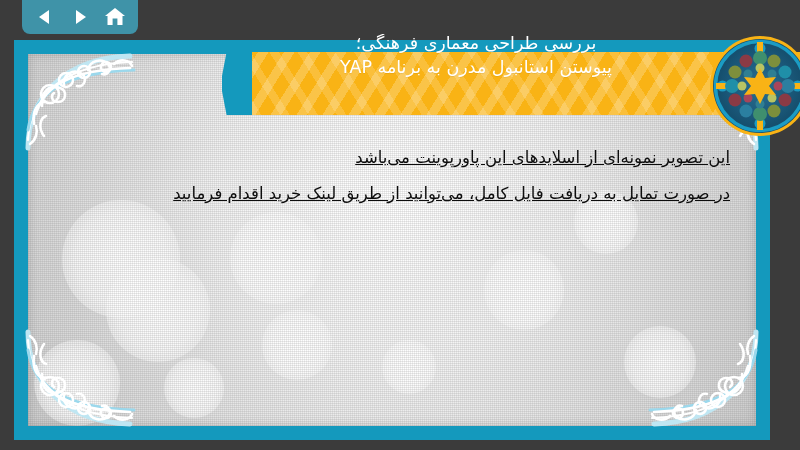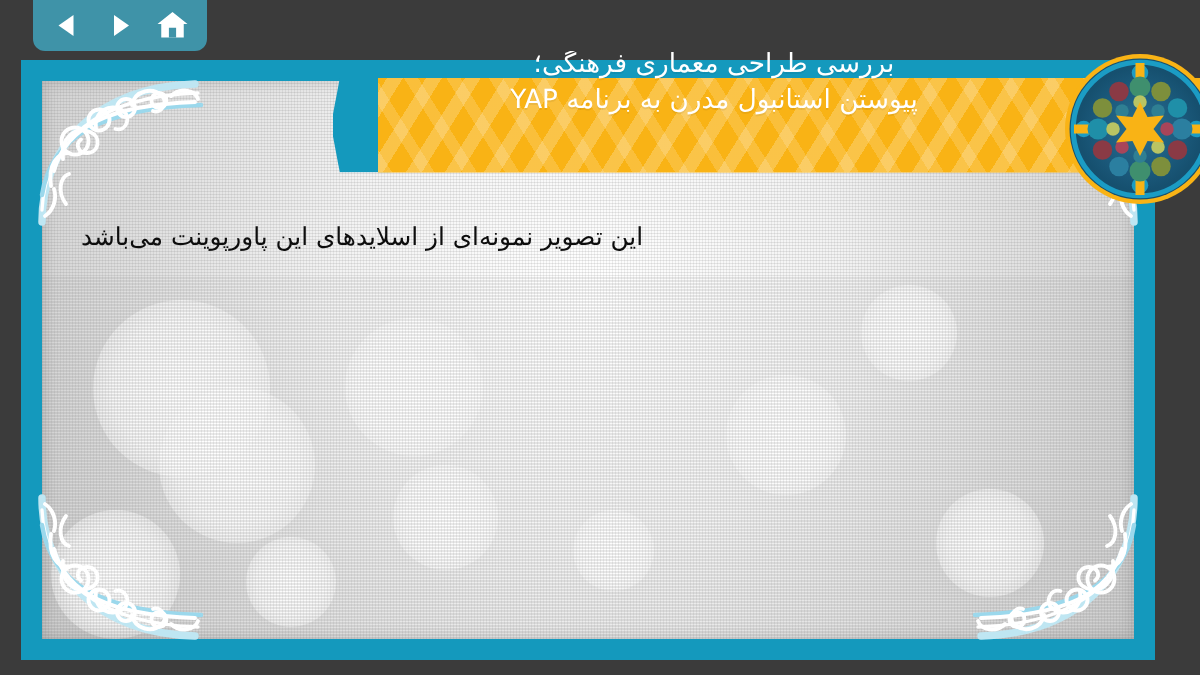--- a/index.html
+++ b/index.html
@@ -196,27 +196,28 @@
     z-index: 4;
   }
   .medallion svg { display: block; }
 
   
   .body-text {
     position: absolute;
     left: 40px;
     right: 40px;
     top: 100px;
-    text-align: left;
+    text-align: right;
     direction: rtl;
     color: #0d0d0d;
     font-family: "DejaVu Sans", sans-serif;
     font-size: 16.5px;
     line-height: 36px;
     z-index: 20;
+    text-decoration: underline;
   }
   .body-text p {
     margin: 0;
     white-space: nowrap;
   }
 </style>
 </head>
 <body>
 
 <div id="app">
@@ -262,20 +263,21 @@
     <div class="bokeh" style="left:150px; top:318px; width:60px;  height:60px;"></div>
     <div class="bokeh" style="left:470px; top:210px; width:80px;  height:80px;"></div>
     <div class="bokeh" style="left:560px; top:150px; width:64px;  height:64px;"></div>
     <div class="bokeh" style="left:610px; top:286px; width:72px;  height:72px;"></div>
     <div class="bokeh" style="left:368px; top:300px; width:54px;  height:54px;"></div>
 
     <div class="slide-texture"></div>
 
     <div class="body-text">
       <p>این تصویر نمونه‌ای از اسلایدهای این پاورپوینت می‌باشد</p>
+      <p>در صورت تمایل به دریافت فایل کامل، می‌توانید از طریق لینک خرید اقدام فرمایید</p>
     </div>
 
     <div class="frame"></div>
     <div class="frame-inner-shadow"></div>
 
     <div class="corner corner-tl">
       <svg viewBox="0 0 132 118" preserveAspectRatio="none">
         <g fill="none" stroke="#ffffff" stroke-width="2.6" stroke-linecap="round">
           <path d="M14,108 C14,58 50,18 116,16" stroke="#bfe6f2" stroke-width="5"></path>
           <path d="M14,100 C16,54 52,24 118,22" stroke="#ffffff" stroke-width="2.2"></path>

